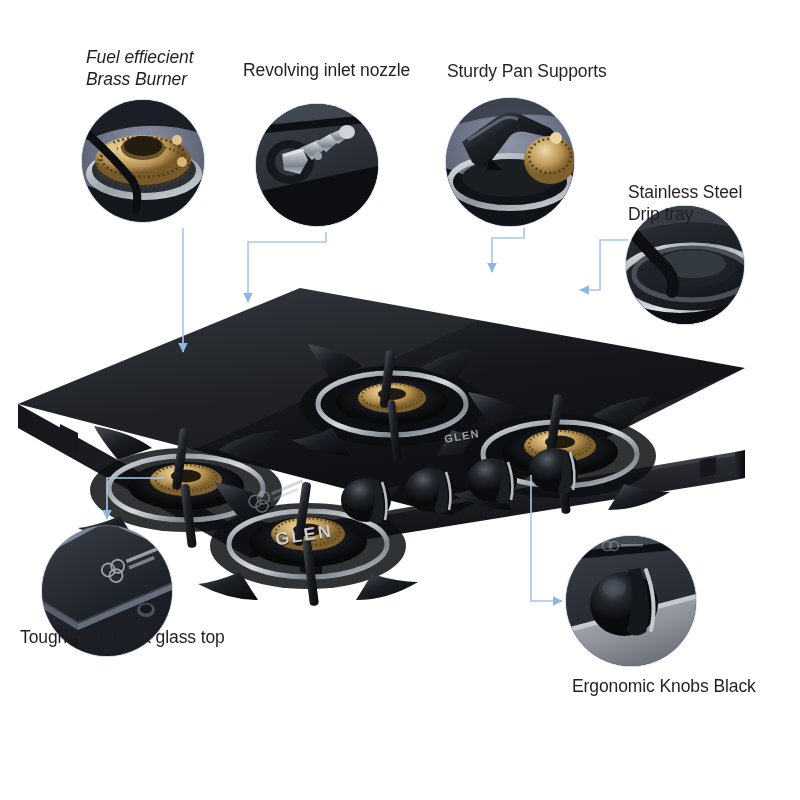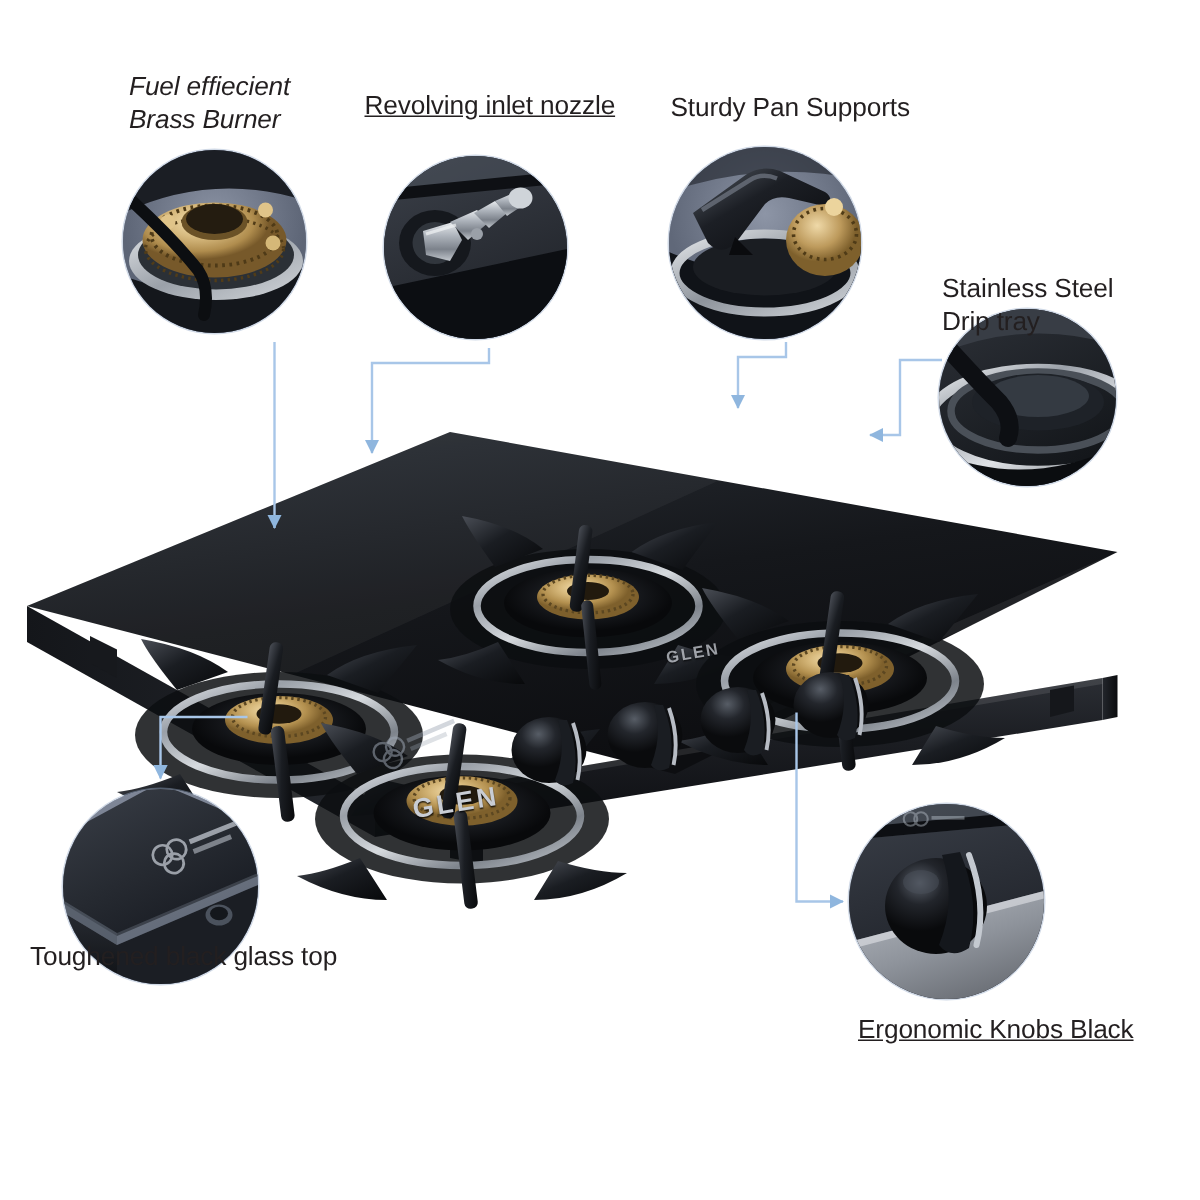--- a/index.html
+++ b/index.html
@@ -455,24 +455,24 @@
           <circle cx="12" cy="4" r="4.5" fill="none" stroke="#b9c0ca" stroke-width="1.4"></circle>
           <rect x="19" y="2" width="22" height="2.4" fill="#b9c0ca"></rect>
         </g>
       </svg>
     </div>
   </div>
 
   <div class="callout-label" style="left:86px;top:47px;font-style:italic;">Fuel effiecient
 Brass Burner</div>
 
-  <div class="callout-label" style="left:243px;top:60px;text-decoration:underline;">Revolving inlet nozzle</div>
+  <div class="callout-label" style="left:243px;top:60px;">Revolving inlet nozzle</div>
 
   <div class="callout-label" style="left:447px;top:61px;text-align:right;">Sturdy Pan Supports</div>
 
   <div class="callout-label" style="left:628px;top:146px;margin-top:36px;">Stainless Steel
 Drip tray</div>
 
   <div class="callout-label" style="left:20px;top:627px;">Toughened black glass top</div>
 
-  <div class="callout-label" style="left:572px;top:676px;text-decoration:underline;">Ergonomic Knobs Black</div>
+  <div class="callout-label" style="left:572px;top:676px;">Ergonomic Knobs Black</div>
 
 </div>
 
 </body></html>

